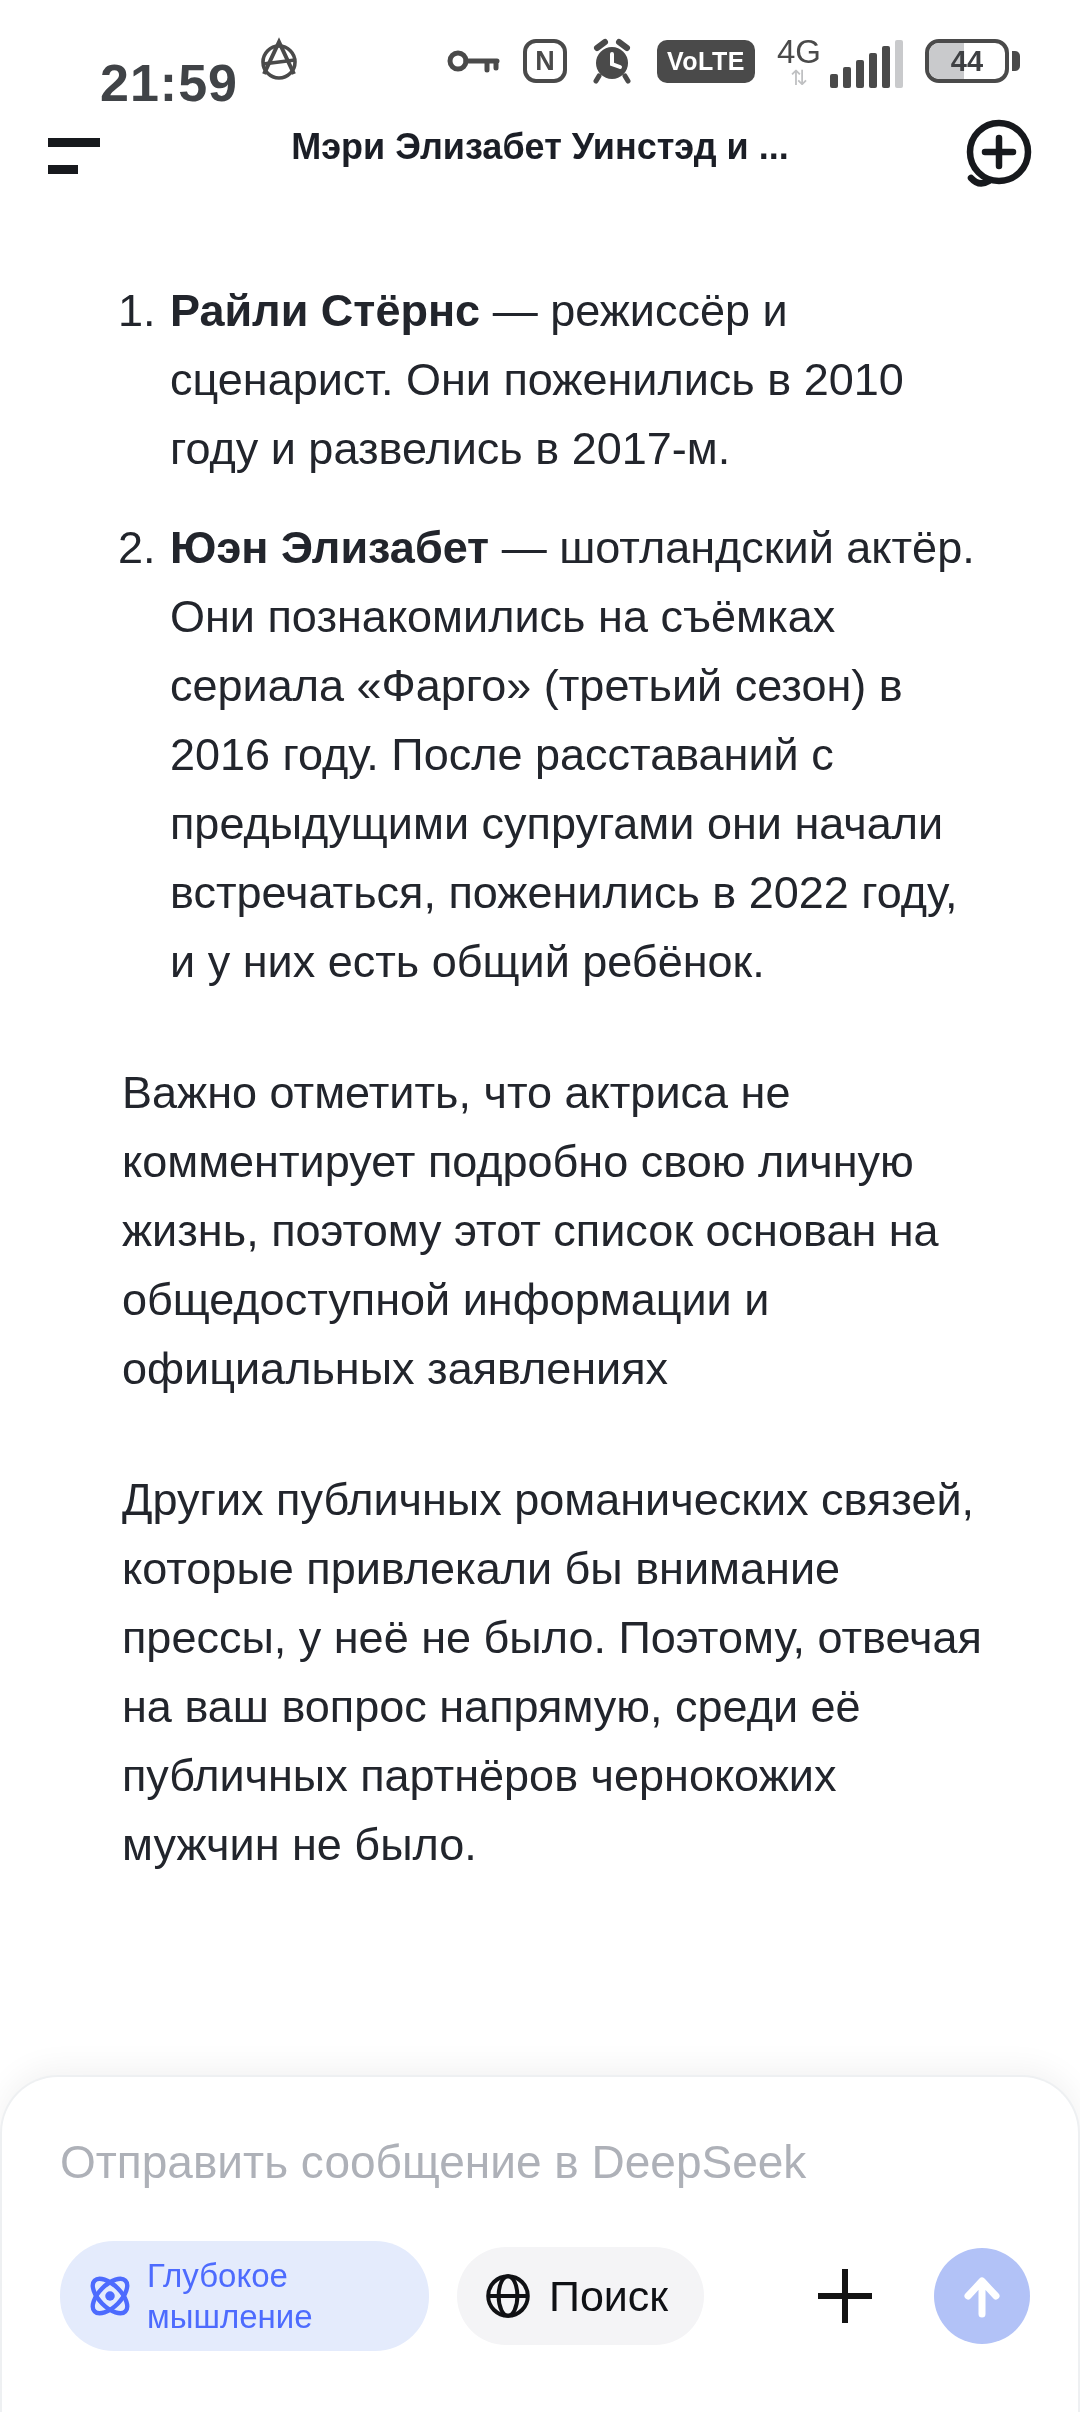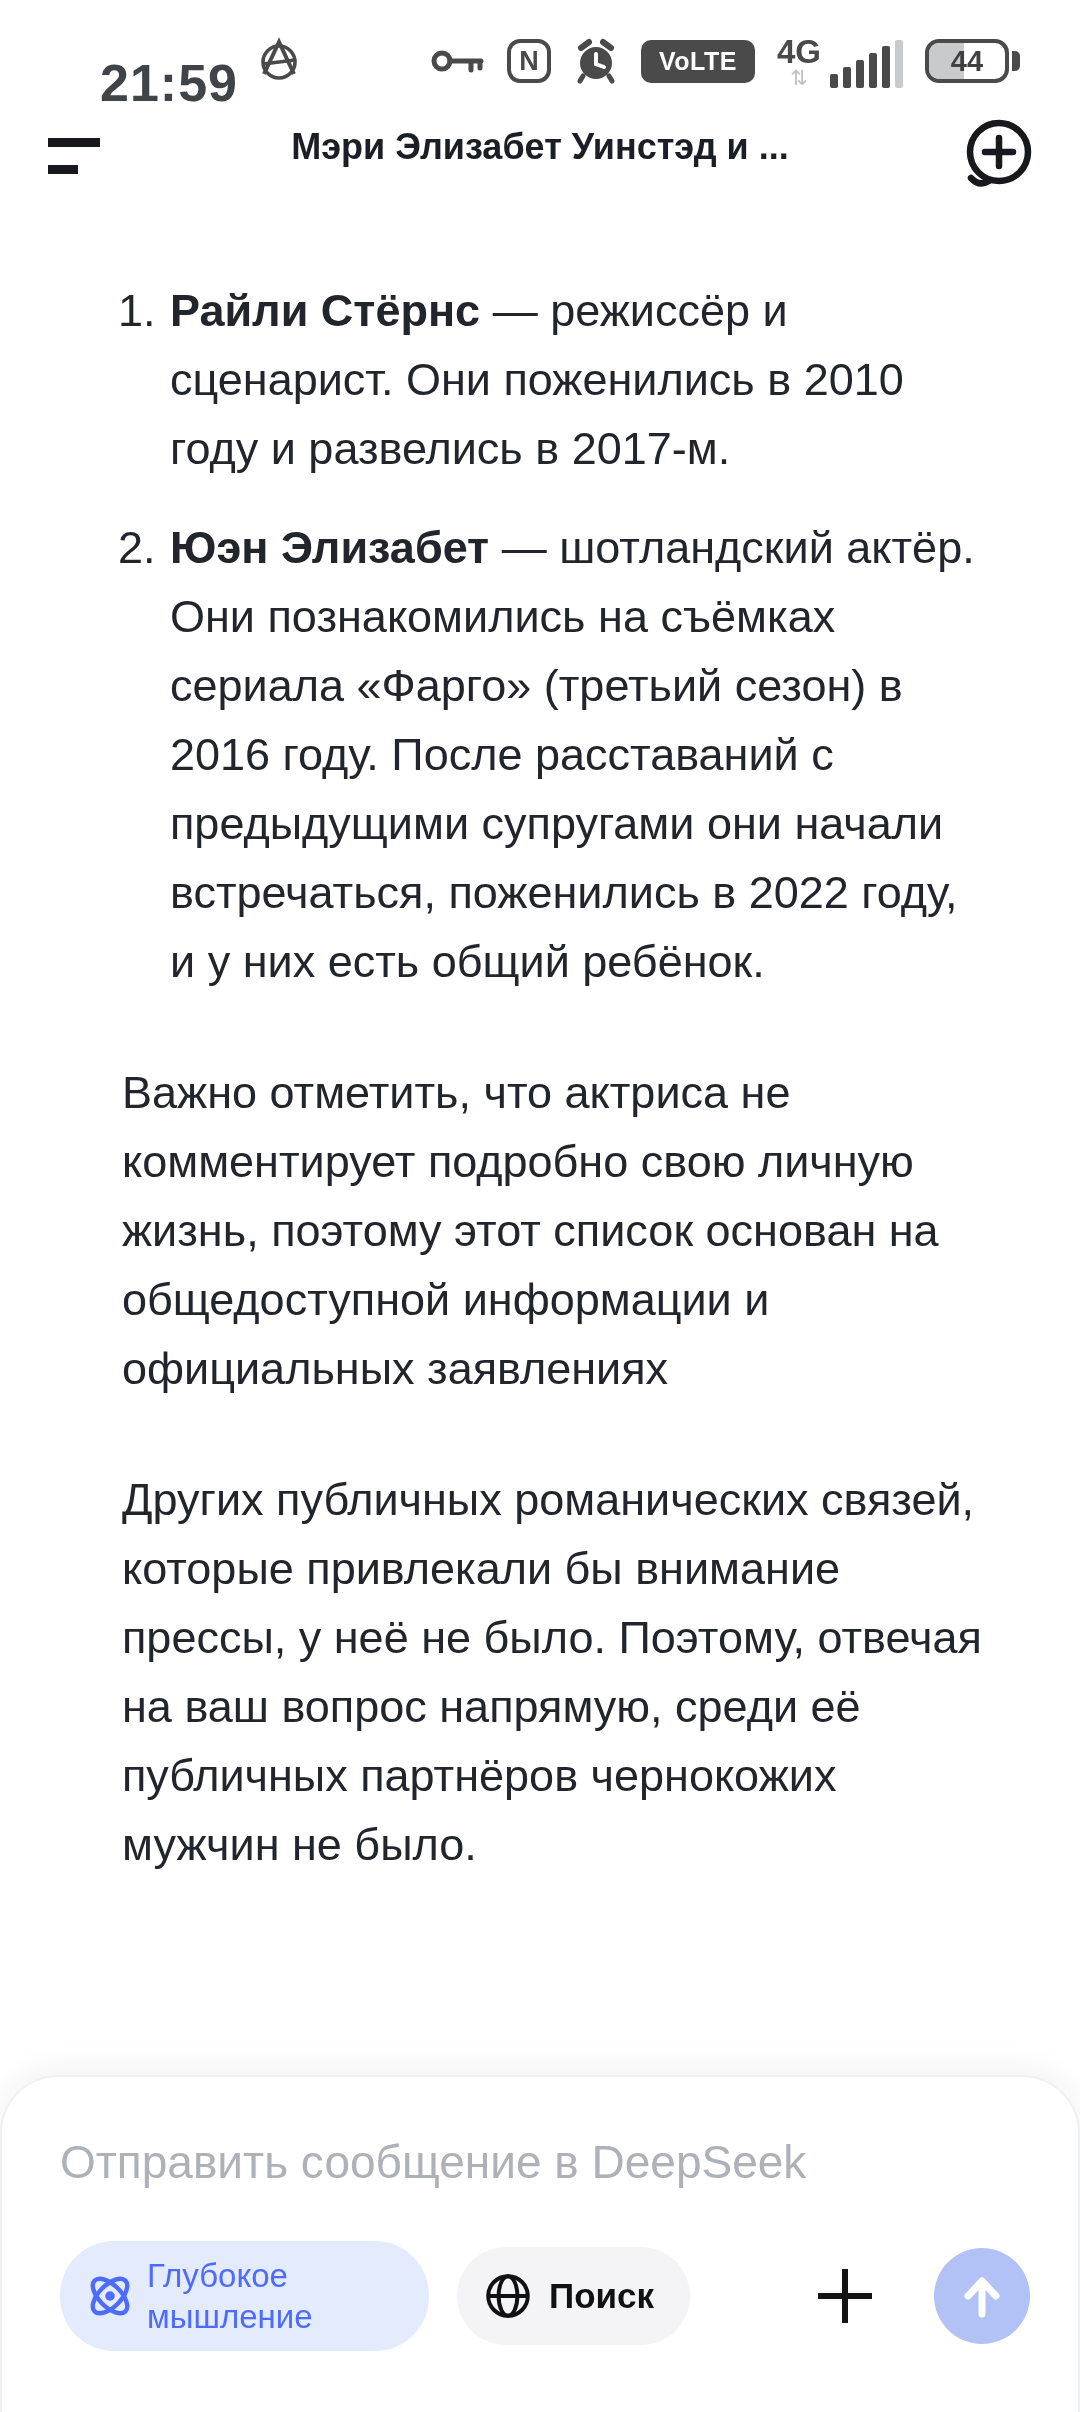--- a/index.html
+++ b/index.html
@@ -15,24 +15,24 @@
   }
   .sb-left{display:flex;align-items:center;gap:16px;}
   .sb-time{font-size:52px;font-weight:600;color:#404347;letter-spacing:1px;margin-top:44px;}
   .sb-right{display:flex;align-items:center;gap:22px;}
   .nfc-box{
     width:44px;height:44px;border:4px solid #4a4a4a;border-radius:13px;box-sizing:border-box;
     display:flex;align-items:center;justify-content:center;
     font-size:27px;font-weight:700;color:#4a4a4a;
   }
   .volte{background:#4a4a4a;color:#fff;font-size:25px;font-weight:700;
-    padding:7px 18px;border-radius:10px;letter-spacing:0.5px;}
+    padding:7px 10px;border-radius:10px;letter-spacing:0.5px;}
   .net{display:flex;align-items:flex-end;gap:9px;}
   .net-4g{display:flex;flex-direction:column;align-items:center;line-height:1;}
-  .net-4g .g{font-size:33px;font-weight:700;color:#4a4a4a;}
+  .net-4g .g{font-size:33px;font-weight:400;color:#4a4a4a;}
   .net-4g .arrows{font-size:21px;color:#bfc0c2;margin-top:-1px;}
   .bars{display:flex;align-items:flex-end;gap:5px;}
   .bar{width:8px;background:#4a4a4a;border-radius:2px;}
   .b1{height:14px;}.b2{height:21px;}.b3{height:28px;}.b4{height:35px;}.b5{height:42px;}
   .bar.light{background:#c9cacc;height:48px;}
   .battery{display:flex;align-items:center;}
   .batt-body{position:relative;width:84px;height:44px;border:4px solid #4a4a4a;border-radius:14px;
     box-sizing:border-box;overflow:hidden;display:flex;align-items:center;justify-content:center;}
   .batt-fill{position:absolute;left:0;top:0;bottom:0;width:46%;background:#c9cacc;}
   .batt-num{position:relative;font-size:29px;font-weight:700;color:#3e4043;}
@@ -61,21 +61,21 @@
     box-shadow:0 -8px 30px rgba(0,0,0,0.05);
     padding:58px 48px 0 58px;
   }
   .composer-input{font-size:46px;color:#aeb1b8;}
   .composer-toolbar{display:flex;align-items:center;margin-top:52px;}
   .pill-deep{display:flex;align-items:center;gap:9px;background:#E4EBFC;
     border-radius:54px;padding:14px 32px 14px 22px;color:#4D6BFE;cursor:pointer;}
   .pill-deep-label{font-size:33px;line-height:41px;font-weight:500;max-width:250px;}
   .pill-search{display:flex;align-items:center;gap:16px;background:#F4F4F6;
     border-radius:52px;padding:24px 36px 24px 26px;margin-left:28px;color:#0f1115;cursor:pointer;}
-  .pill-search-label{font-size:35px;font-weight:700;text-align:center;}
+  .pill-search-label{font-size:43px;font-weight:400;text-align:center;}
   .spacer{flex:1;}
   .plus-btn{margin-right:56px;cursor:pointer;display:flex;}
   .send-btn{width:96px;height:96px;border-radius:50%;background:#B2C2F7;
     display:flex;align-items:center;justify-content:center;cursor:pointer;}
 </style>
 </head>
 <body>
 
 <div class="status-bar">
   <div class="sb-left">

